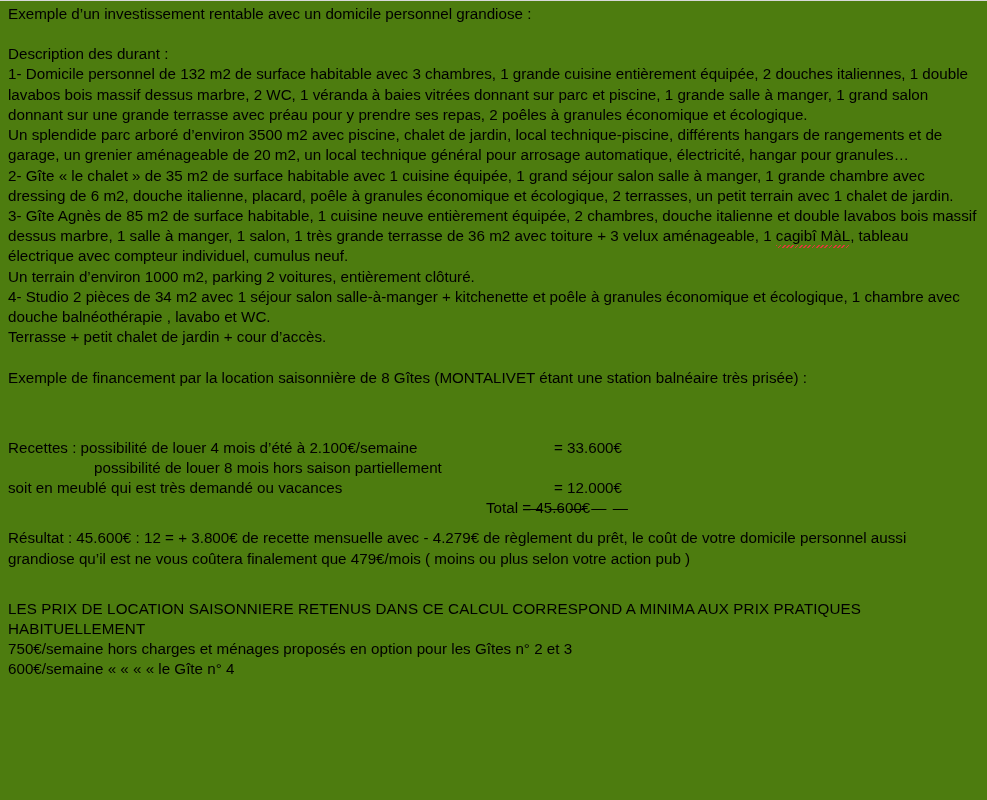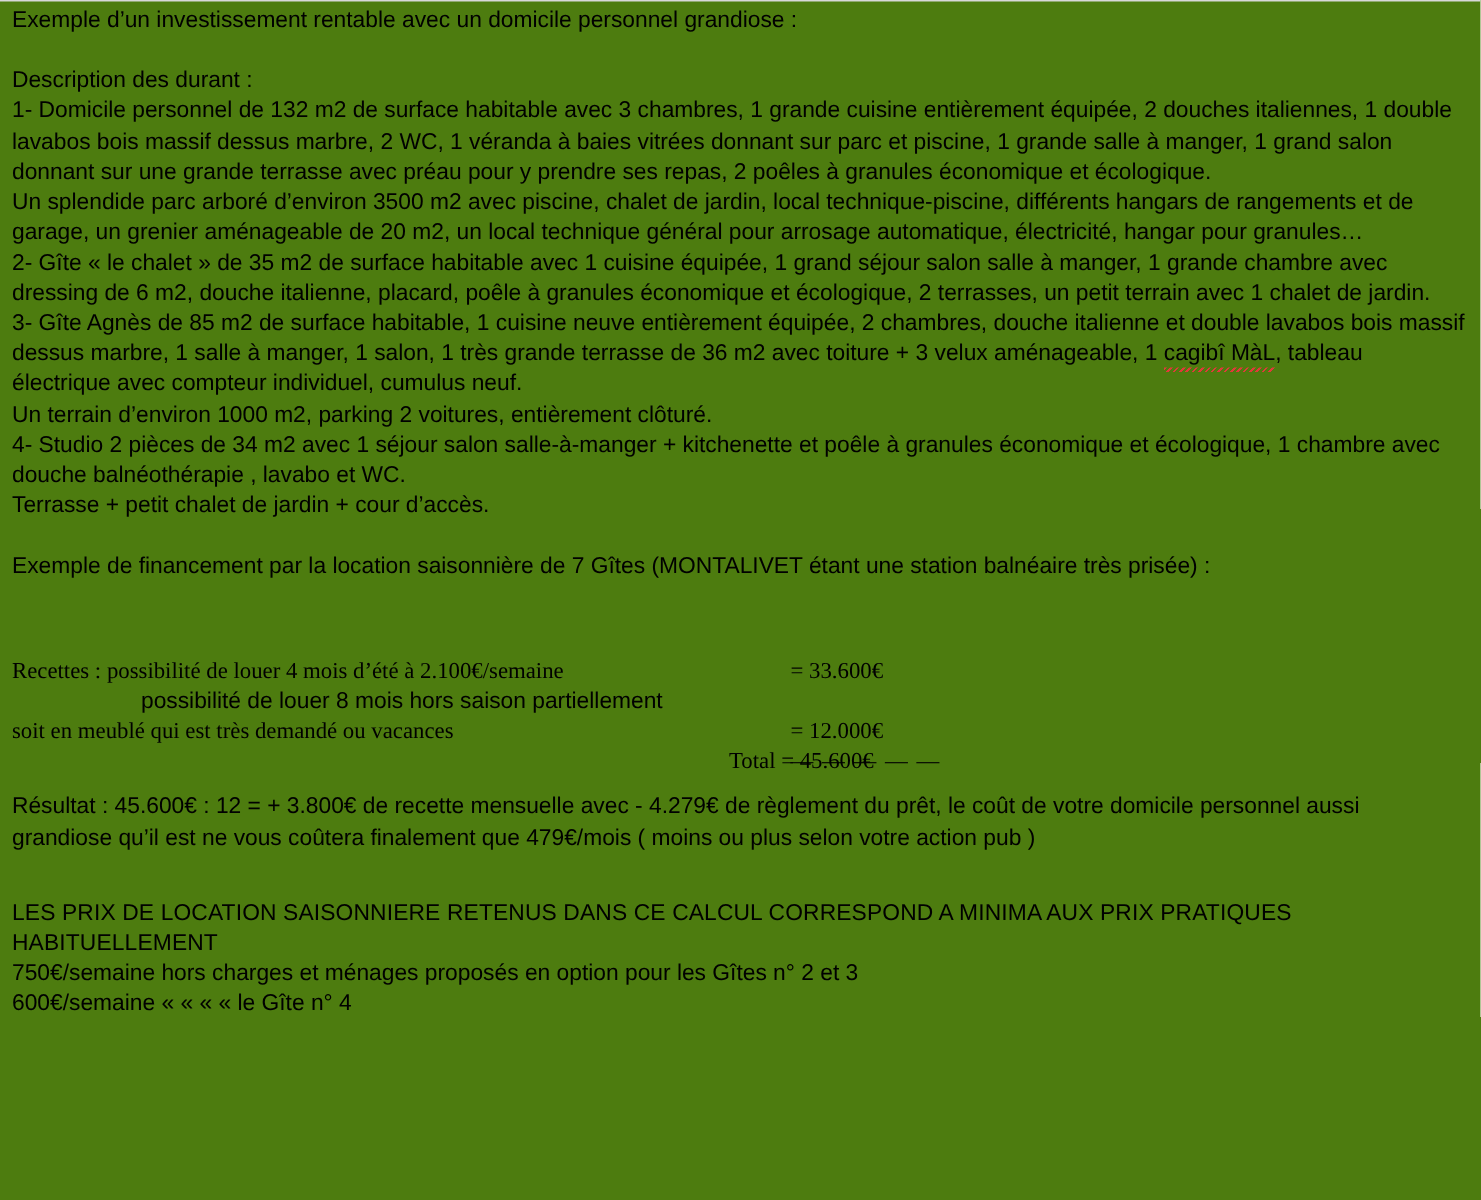--- a/index.html
+++ b/index.html
@@ -43,25 +43,24 @@
   }
   .para {
     margin: 0;
     text-align: left;
   }
   .indent-sub {
     padding-left: 86px;
   }
   .recettes-amount {
     position: absolute;
-    left: 519px;
+    left: 546px;
   }
   .rel {
     position: relative;
-    font-family: Liberation Serif, serif;
   }
   .dashes {
     position: absolute;
     left: 519px;
     letter-spacing: 1px;
   }
   .total-line {
     position: absolute;
     left: 478px;
   }
@@ -114,21 +113,21 @@
     <p class="para"><span>3- Gîte Agnès de 85 m2 de surface habitable, 1 cuisine neuve entièrement équipée, 2 chambres, douche italienne et double lavabos  bois massif dessus marbre, 1 salle à manger, 1 salon, 1 très grande terrasse de 36 m2 avec toiture + 3 velux aménageable, 1 </span><span class="squiggle">cagibî MàL</span><span>, tableau électrique avec compteur individuel, cumulus neuf.</span></p>
 
     <p class="para">Un terrain d’environ 1000 m2, parking 2 voitures, entièrement clôturé.</p>
 
     <p class="para">4- Studio 2 pièces de 34 m2 avec 1 séjour salon salle-à-manger + kitchenette et poêle à granules économique et écologique, 1 chambre avec douche balnéothérapie , lavabo et WC.</p>
 
     <p class="para">Terrasse + petit chalet de jardin + cour d’accès.</p>
 
     <div class="blank"></div>
 
-    <p class="para">Exemple de financement par la location saisonnière de 7 Gîtes (MONTALIVET étant une station balnéaire très prisée) :</p>
+    <p class="para">Exemple de financement par la location saisonnière de 8 Gîtes (MONTALIVET étant une station balnéaire très prisée) :</p>
 
     <div class="blank"></div>
 
 
     <div class="blank"></div>
     <div class="spacer-sm"></div>
 
     <p class="para rel">
       <span>Recettes :  possibilité de louer 4 mois d’été à 2.100€/semaine</span>
       <span class="recettes-amount">= 33.600€</span>

